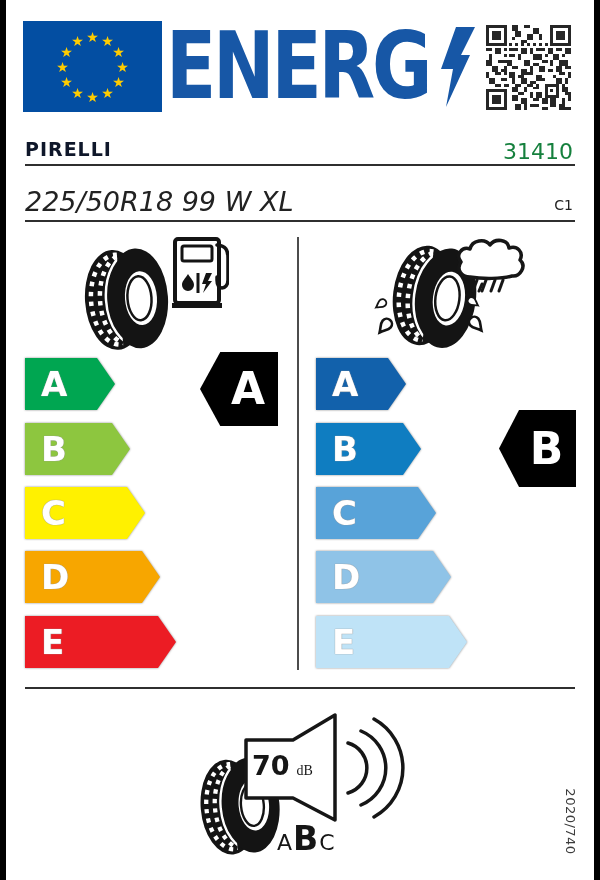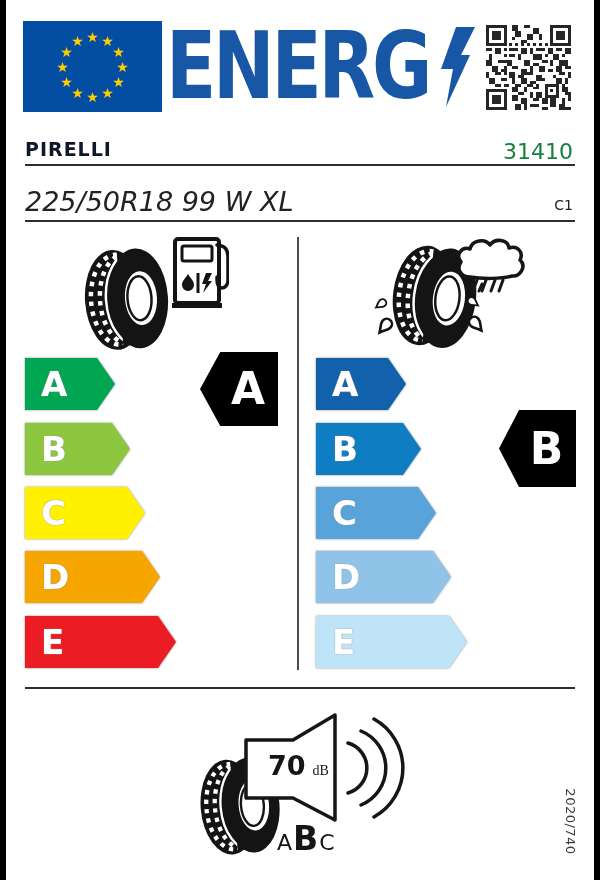--- a/index.html
+++ b/index.html
@@ -33,21 +33,21 @@
          clip-path:polygon(0 0,calc(100% - 18px) 0,100% 50%,calc(100% - 18px) 100%,0 100%);}
   .arrow .grade{color:#fff;font-weight:700;font-size:34px;padding-left:16px;line-height:1;
                 text-shadow:0 0 1px #9a9a9a,0 0 1px #9a9a9a;}
   .indicator{position:absolute;background:#000;display:flex;align-items:center;justify-content:center;
              clip-path:polygon(0 50%,26% 0,100% 0,100% 100%,26% 100%);}
   .indicator .grade{color:#fff;font-weight:700;font-size:44px;padding-left:18px;line-height:1;}
   #fuel-indicator{left:200px;top:352px;width:78px;height:74px;}
   #wet-indicator{left:499px;top:410px;width:77px;height:77px;}
 
   
-  #db-text{position:absolute;left:252px;top:750px;display:flex;align-items:baseline;gap:7px;color:#161616;margin-left:16px;}
+  #db-text{position:absolute;left:252px;top:750px;display:flex;align-items:baseline;gap:7px;color:#161616;}
   #db-text .val{font-size:27px;font-weight:700;}
   #db-text .unit{font-size:14px;font-family:Liberation Serif, serif;}
   #abc{position:absolute;left:277px;top:822px;display:flex;align-items:flex-end;gap:1px;color:#161616;}
   #abc .small{font-size:22px;line-height:1.1;}
   #abc .big{font-size:33px;font-weight:700;line-height:1;}
 
   #regulation{position:absolute;left:530px;top:814px;width:80px;height:15px;
               transform:rotate(90deg);font-size:13px;color:#3c3c3c;text-align:center;letter-spacing:0.5px;}
 </style>
 </head>

